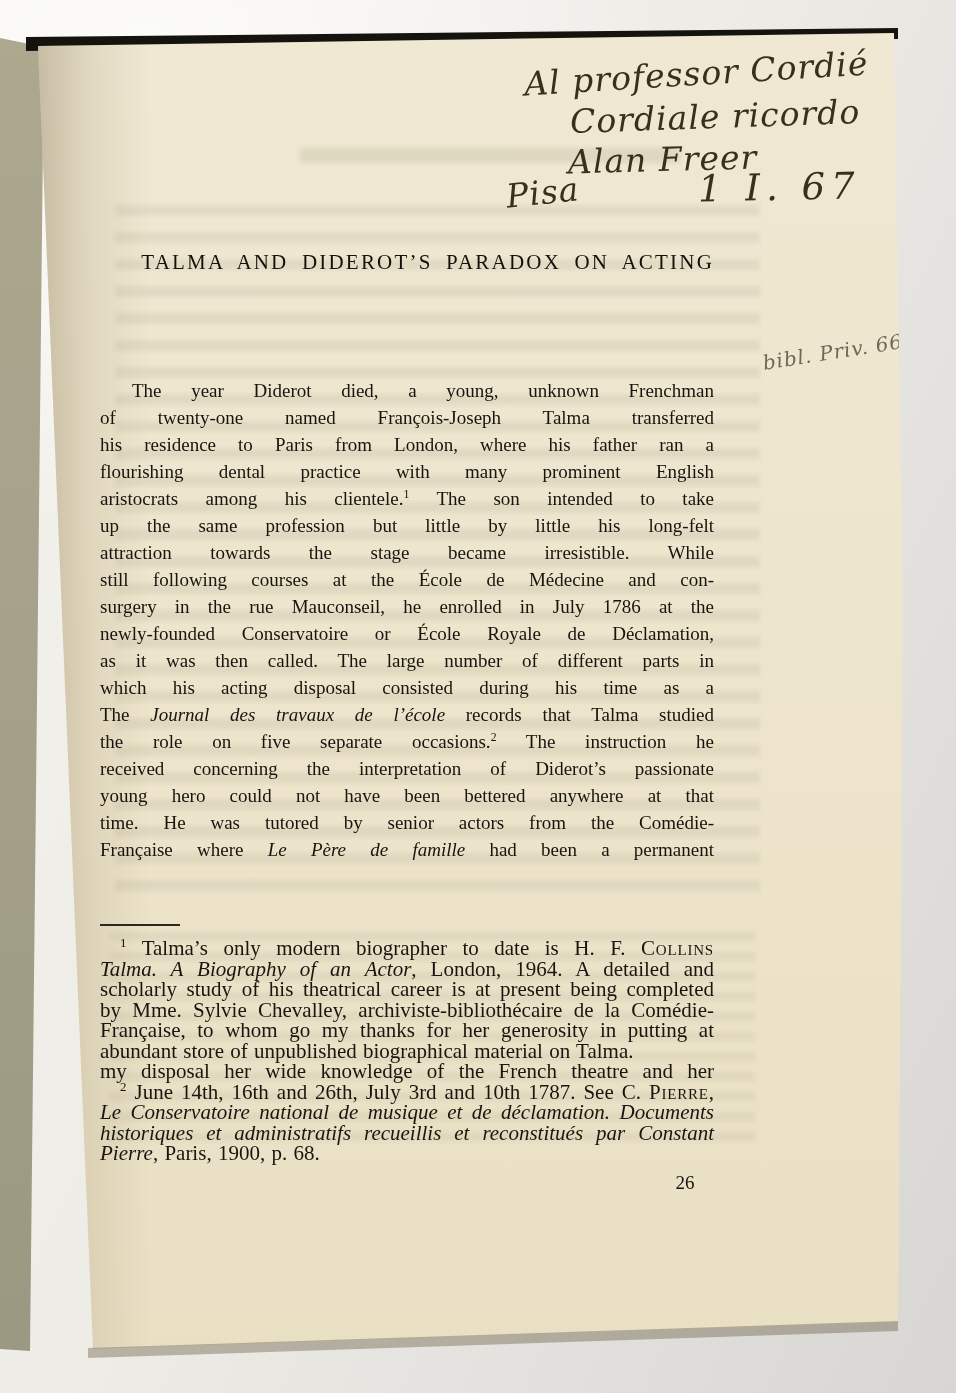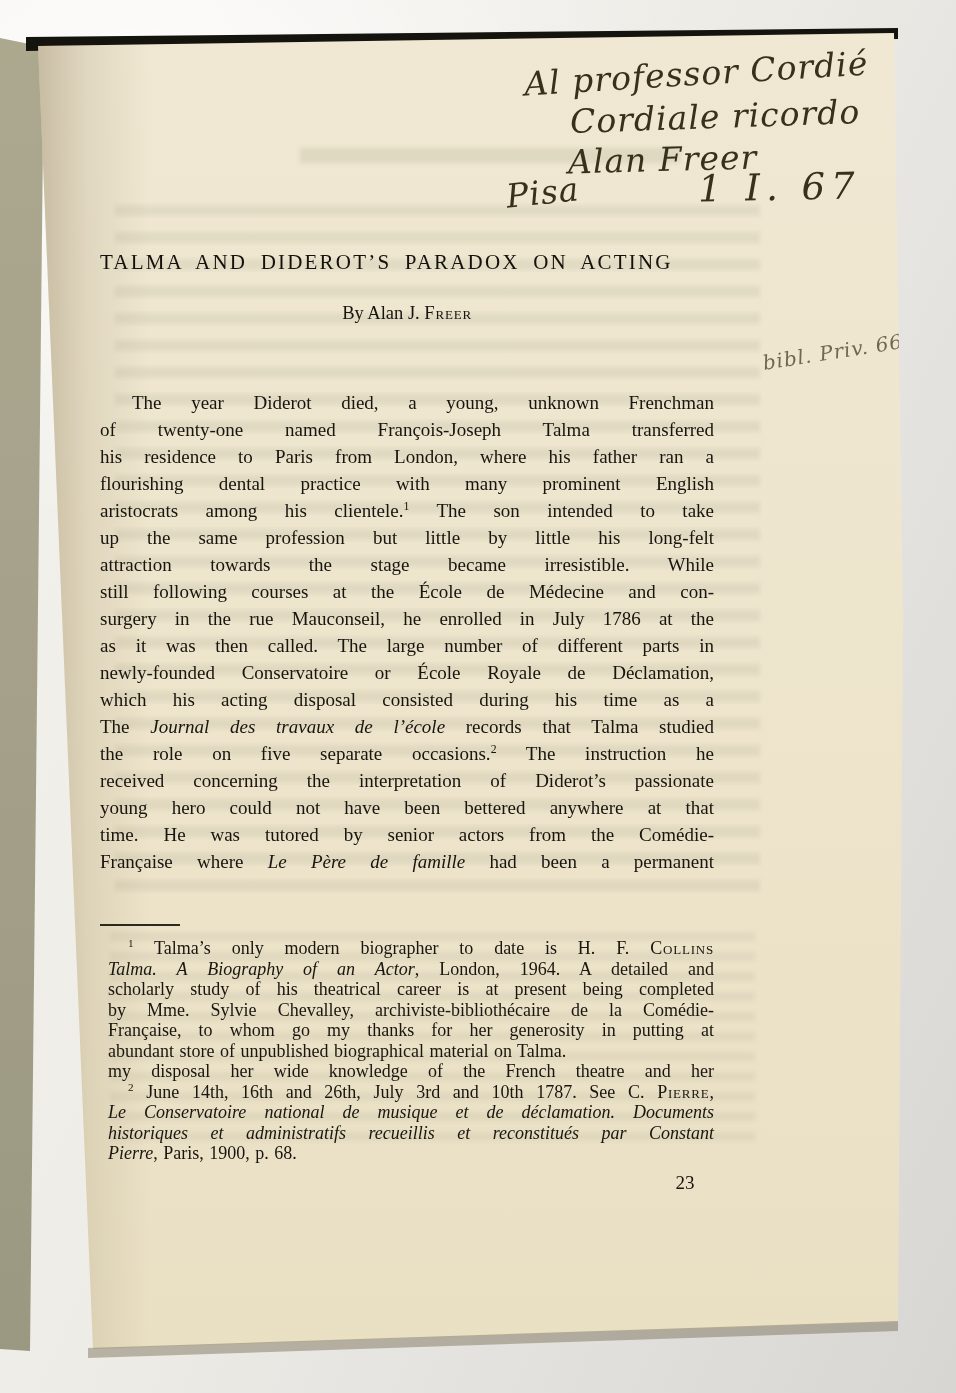--- a/index.html
+++ b/index.html
@@ -36,34 +36,34 @@
     background:rgba(108,98,72,.42);filter:blur(2px);
   }
   
   .ghost{position:absolute;filter:blur(2px);pointer-events:none;}
   .ghost-head{left:300px;top:148px;width:380px;height:15px;background:rgba(125,128,100,.14);}
   .ghost-body{left:115px;top:205px;width:645px;height:700px;
     background:repeating-linear-gradient(180deg,rgba(125,128,100,.11) 0 11px,rgba(0,0,0,0) 11px 27px);}
   .ghost-fn{left:110px;top:932px;width:645px;height:215px;
     background:repeating-linear-gradient(180deg,rgba(125,128,100,.09) 0 9px,rgba(0,0,0,0) 9px 20px);}
   
-  .title{position:absolute;left:100px;top:250px;width:614px;text-align:left;
+  .title{position:absolute;left:100px;top:250px;width:614px;text-align:right;
     font-size:21px;letter-spacing:2.2px;word-spacing:6px;color:#14110c;}
   .byline{position:absolute;left:100px;top:303px;width:614px;text-align:center;
     font-size:18.5px;color:#17130d;}
-  .bodyblock{position:absolute;left:100px;top:377px;width:614px;color:#18140e;margin-top:12px;}
+  .bodyblock{position:absolute;left:100px;top:377px;width:614px;color:#18140e;}
   .bl{font-size:19px;line-height:27px;height:27px;text-align:justify;text-align-last:justify;
     -moz-text-align-last:justify;word-spacing:1.5px;white-space:nowrap;}
   .bl span{white-space:normal;}
   .bl{white-space:normal;}
   .bl.first{text-indent:32px;}
   .fn-rule{position:absolute;left:100px;top:924px;width:80px;height:2px;background:#2c281d;}
   .fnblock{position:absolute;left:100px;top:938px;width:614px;color:#1a160f;}
-  .fl{font-size:18px;line-height:20.5px;height:20.5px;text-align:justify;text-align-last:justify;
-    -moz-text-align-last:justify;word-spacing:1px;margin-left:8px;}
+  .fl{font-size:21px;line-height:20.5px;height:20.5px;text-align:justify;text-align-last:justify;
+    -moz-text-align-last:justify;word-spacing:1px;}
   .fl.indent{text-indent:20px;}
   .fl.endleft{text-align-last:left;-moz-text-align-last:left;}
   .pageno{position:absolute;left:655px;top:1172px;width:60px;text-align:center;
     font-size:19px;color:#17130d;}
   .run-i{font-style:italic;}
   .run-sc{font-variant:small-caps;letter-spacing:.8px;}
   .run-sup{vertical-align:super;font-size:.62em;line-height:0;}
   
   .hand{position:absolute;font-family:"DejaVu Serif","Liberation Serif",serif;
     font-style:italic;color:#38301d;white-space:nowrap;}
@@ -89,34 +89,33 @@
     <div class="ghost ghost-fn"></div>
 
     <div class="hand hand-1">Al professor Cordié</div>
     <div class="hand hand-2">Cordiale ricordo</div>
     <div class="hand hand-3">Alan Freer</div>
     <div class="hand hand-place">Pisa</div>
     <div class="hand hand-date">1 I. 67</div>
     <div class="hand pencil-note">bibl. Priv. 66</div>
 
     <div class="title">TALMA AND DIDEROT’S PARADOX ON ACTING</div>
-    <div class="byline"><span>By Alan J. </span><span class="run-sc">Freer</span></div>
 
     <div class="bodyblock">
       <div class="bl first"><span>The year Diderot died, a young, unknown Frenchman</span></div>
       <div class="bl"><span>of twenty-one named François-Joseph Talma transferred</span></div>
       <div class="bl"><span>his residence to Paris from London, where his father ran a</span></div>
       <div class="bl"><span>flourishing dental practice with many prominent English</span></div>
       <div class="bl"><span>aristocrats among his clientele.</span><span class="run-sup">1</span><span> The son intended to take</span></div>
       <div class="bl"><span>up the same profession but little by little his long-felt</span></div>
       <div class="bl"><span>attraction towards the stage became irresistible. While</span></div>
       <div class="bl"><span>still following courses at the École de Médecine and con-</span></div>
       <div class="bl"><span>surgery in the rue Mauconseil, he enrolled in July 1786 at the</span></div>
+      <div class="bl"><span>newly-founded Conservatoire or École Royale de Déclamation,</span></div>
       <div class="bl"><span>as it was then called. The large number of different parts in</span></div>
-      <div class="bl"><span>newly-founded Conservatoire or École Royale de Déclamation,</span></div>
       <div class="bl"><span>which his acting disposal consisted during his time as a</span></div>
       <div class="bl"><span>The </span><span class="run-i">Journal des travaux de l’école</span><span> records that Talma studied</span></div>
       <div class="bl"><span>the role on five separate occasions.</span><span class="run-sup">2</span><span> The instruction he</span></div>
       <div class="bl"><span>received concerning the interpretation of Diderot’s passionate</span></div>
       <div class="bl"><span>young hero could not have been bettered anywhere at that</span></div>
       <div class="bl"><span>time. He was tutored by senior actors from the Comédie-</span></div>
       <div class="bl"><span>Française where </span><span class="run-i">Le Père de famille</span><span> had been a permanent</span></div>
     </div>
 
     <div class="fn-rule"></div>
@@ -128,17 +127,17 @@
       <div class="fl"><span>by Mme. Sylvie Chevalley, archiviste-bibliothécaire de la Comédie-</span></div>
       <div class="fl"><span>Française, to whom go my thanks for her generosity in putting at</span></div>
       <div class="fl endleft"><span>abundant store of unpublished biographical material on Talma.</span></div>
       <div class="fl"><span>my disposal her wide knowledge of the French theatre and her</span></div>
       <div class="fl indent"><span class="run-sup">2</span><span> June 14th, 16th and 26th, July 3rd and 10th 1787. See C. </span><span class="run-sc">Pierre</span><span>,</span></div>
       <div class="fl"><span class="run-i">Le Conservatoire national de musique et de déclamation. Documents</span></div>
       <div class="fl"><span class="run-i">historiques et administratifs recueillis et reconstitués par Constant</span></div>
       <div class="fl endleft"><span class="run-i">Pierre</span><span>, Paris, 1900, p. 68.</span></div>
     </div>
 
-    <div class="pageno">23</div>
+    <div class="pageno">26</div>
   </div>
 
   <div class="bottom-shadow"></div>
 </div>
 
 </body></html>

